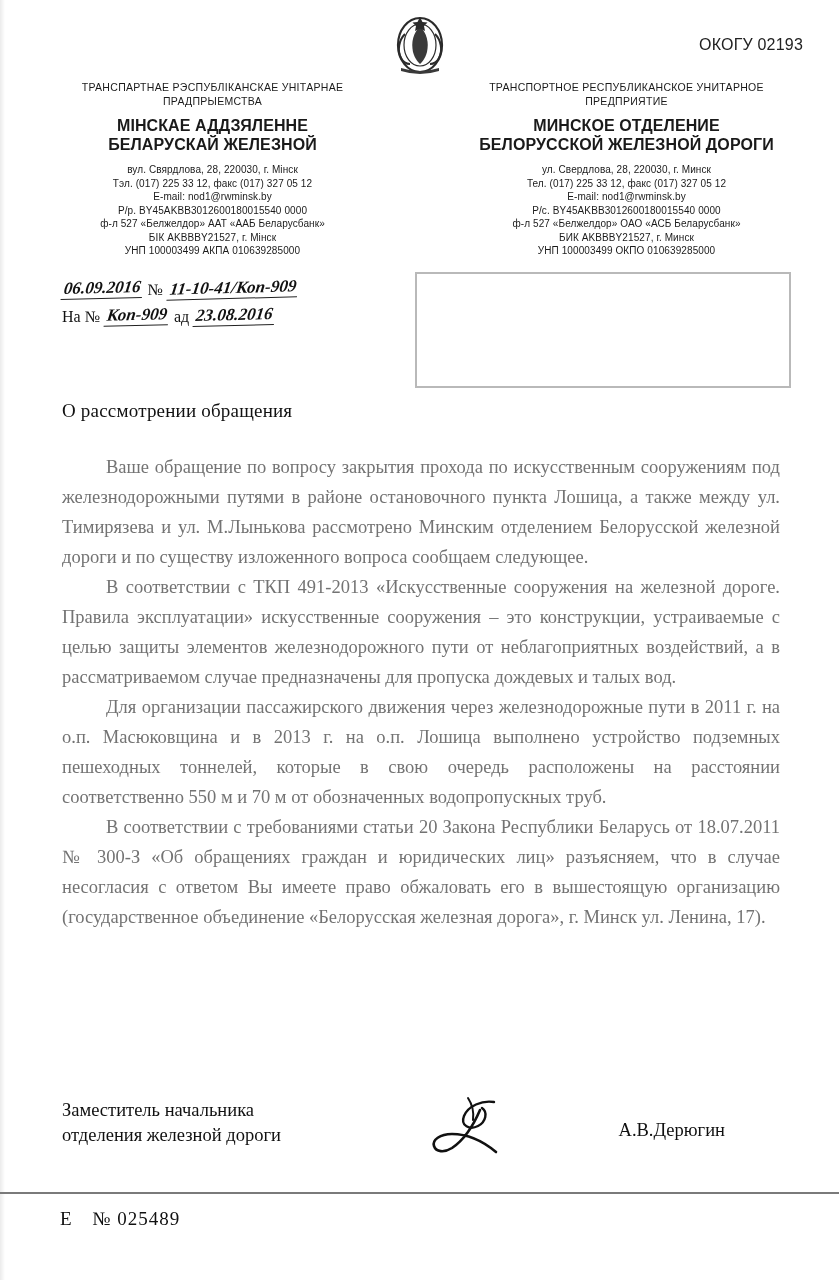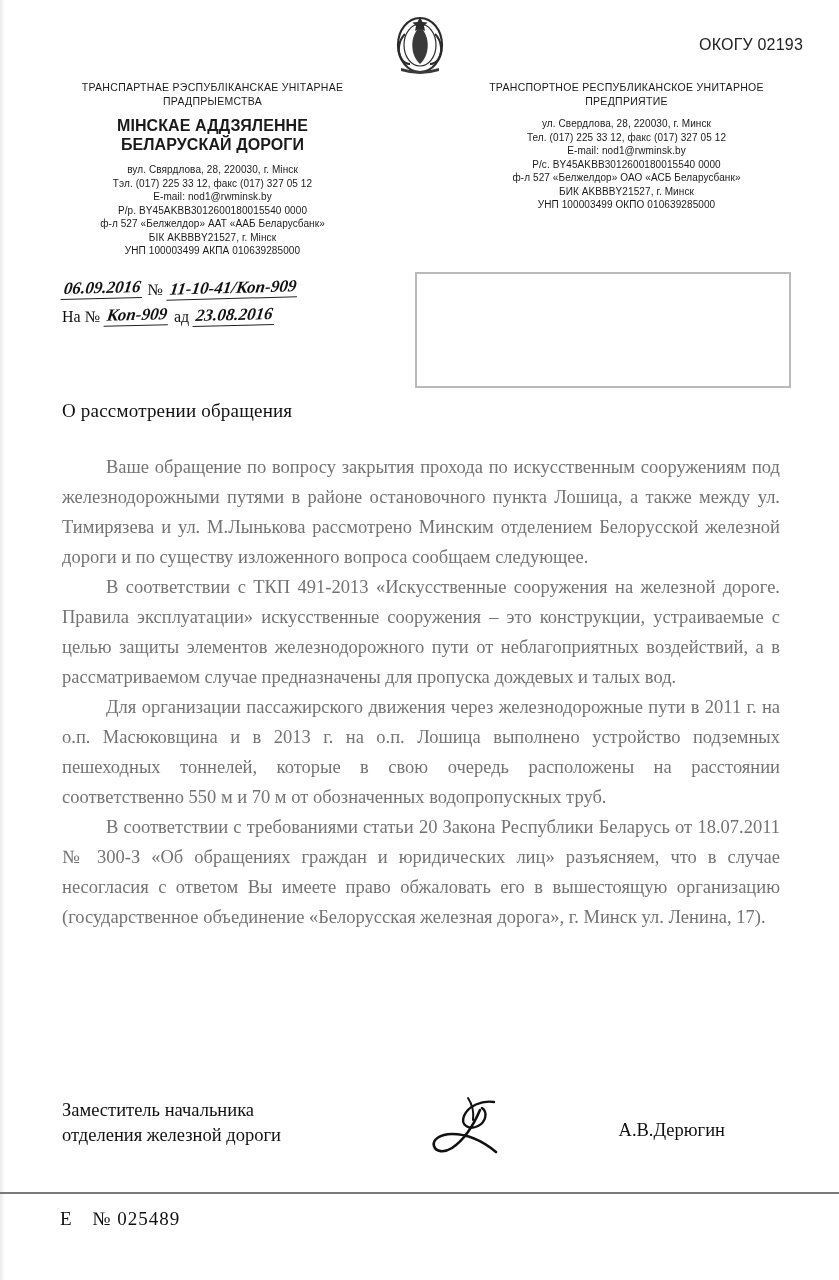--- a/index.html
+++ b/index.html
@@ -212,37 +212,41 @@
 </div>
 
 <div class="header-cols">
   <div class="hcol">
     <div class="small-caps">
       <div>ТРАНСПАРТНАЕ РЭСПУБЛІКАНСКАЕ УНІТАРНАЕ</div>
       <div>ПРАДПРЫЕМСТВА</div>
     </div>
     <div class="org-name">
       <div>МІНСКАЕ АДДЗЯЛЕННЕ</div>
-      <div>БЕЛАРУСКАЙ ДОРОГИ</div>
+      <div>БЕЛАРУСКАЙ ЖЕЛЕЗНОЙ</div>
     </div>
     <div class="contacts">
       <div>вул. Свярдлова, 28, 220030, г. Мінск</div>
       <div>Тэл. (017) 225 33 12, факс (017) 327 05 12</div>
       <div>E-mail: nod1@rwminsk.by</div>
       <div>Р/р. BY45AKBB3012600180015540 0000</div>
       <div>ф-л 527 «Белжелдор» ААТ «ААБ Беларусбанк»</div>
       <div>БІК AKBBBY21527, г. Мінск</div>
       <div>УНП 100003499  АКПА 010639285000</div>
     </div>
   </div>
 
   <div class="hcol">
     <div class="small-caps">
       <div>ТРАНСПОРТНОЕ РЕСПУБЛИКАНСКОЕ УНИТАРНОЕ</div>
       <div>ПРЕДПРИЯТИЕ</div>
+    </div>
+    <div class="org-name">
+      <div>МИНСКОЕ ОТДЕЛЕНИЕ</div>
+      <div>БЕЛОРУССКОЙ ЖЕЛЕЗНОЙ ДОРОГИ</div>
     </div>
     <div class="contacts">
       <div>ул. Свердлова, 28, 220030, г. Минск</div>
       <div>Тел. (017) 225 33 12, факс (017) 327 05 12</div>
       <div>E-mail: nod1@rwminsk.by</div>
       <div>Р/с. BY45AKBB3012600180015540 0000</div>
       <div>ф-л 527 «Белжелдор» ОАО «АСБ Беларусбанк»</div>
       <div>БИК AKBBBY21527, г. Минск</div>
       <div>УНП 100003499  ОКПО 010639285000</div>
     </div>

